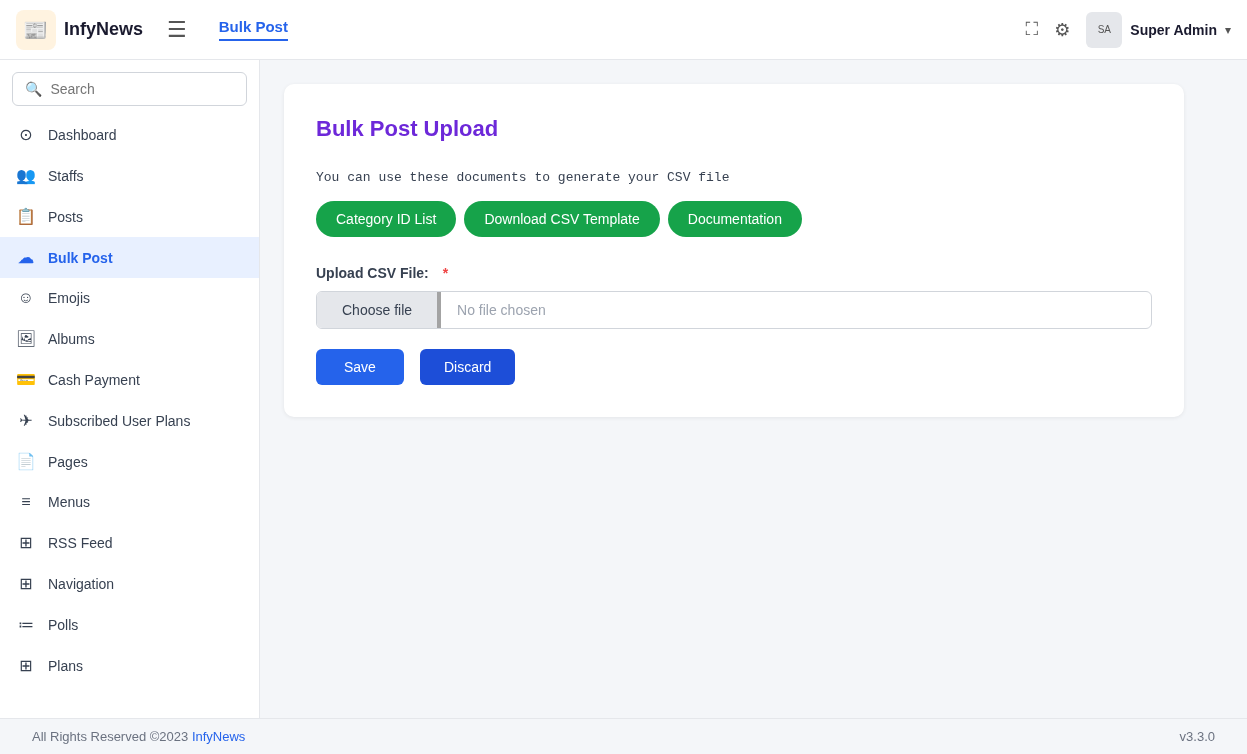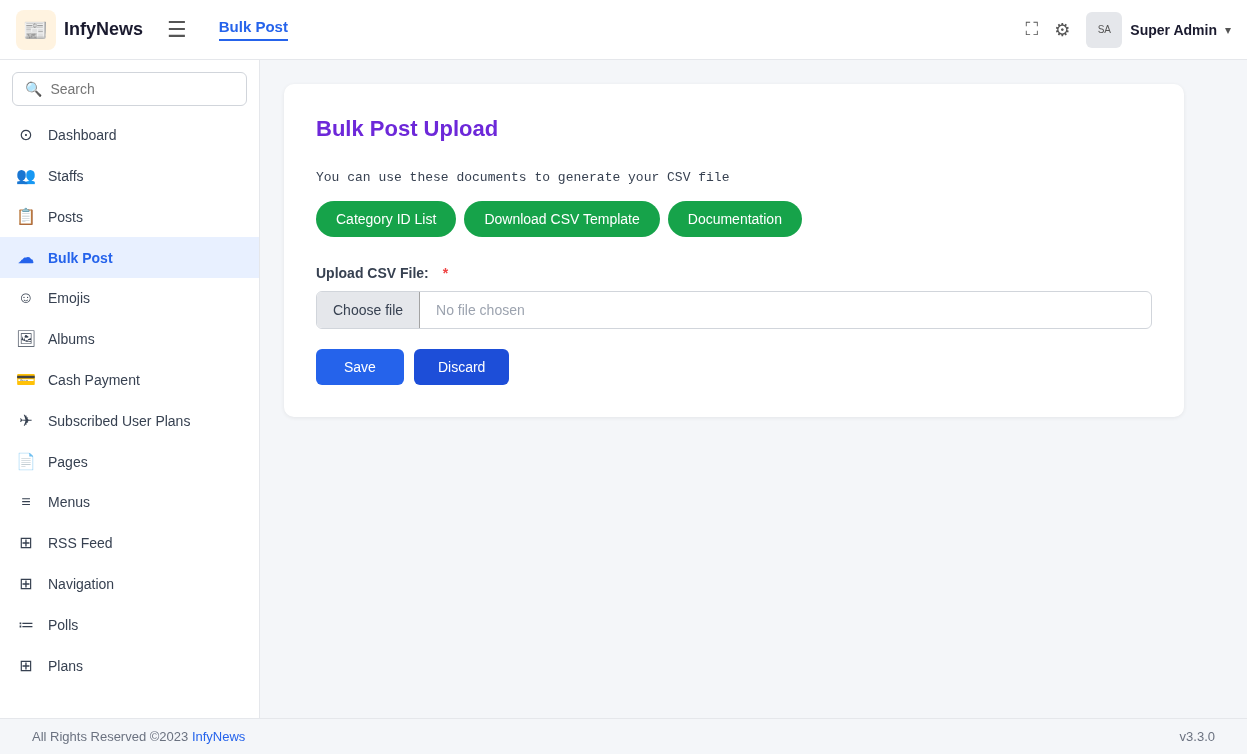--- a/index.html
+++ b/index.html
@@ -74,26 +74,26 @@
     }
 
     .upload-label { font-size: 14px; font-weight: 600; color: #374151; margin-bottom: 10px; display: flex; align-items: center; gap: 14px; }
     .required { color: #ef4444; }
 
     .file-input-row {
       display: flex; align-items: center; border: 1px solid #d1d5db; border-radius: 6px; overflow: hidden;
       margin-bottom: 20px;
     }
     .choose-file-btn {
-      background: #e5e7eb; border: none; padding: 10px 16px; font-size: 14px; cursor: pointer;
-      color: #374151; border-right: 1px solid #a3a3a3; white-space: nowrap;
+      background: #e5e7eb; border: none; padding: 10px 25px; font-size: 14px; cursor: pointer;
+      color: #374151; border-right: 4px solid #a3a3a3; white-space: nowrap;
     }
     .file-name { padding: 10px 16px; font-size: 14px; color: #9ca3af; flex: 1; }
 
-    .action-buttons { display: flex; gap: 10px; }
+    .action-buttons { display: flex; gap: 16px; }
     .btn-save {
       background: #2563eb; color: #fff; border: none; border-radius: 6px;
       padding: 10px 28px; font-size: 14px; font-weight: 500; cursor: pointer;
     }
     .btn-discard {
       background: #1d4ed8; color: #fff; border: none; border-radius: 6px;
       padding: 10px 24px; font-size: 14px; font-weight: 500; cursor: pointer;
     }
 
     

